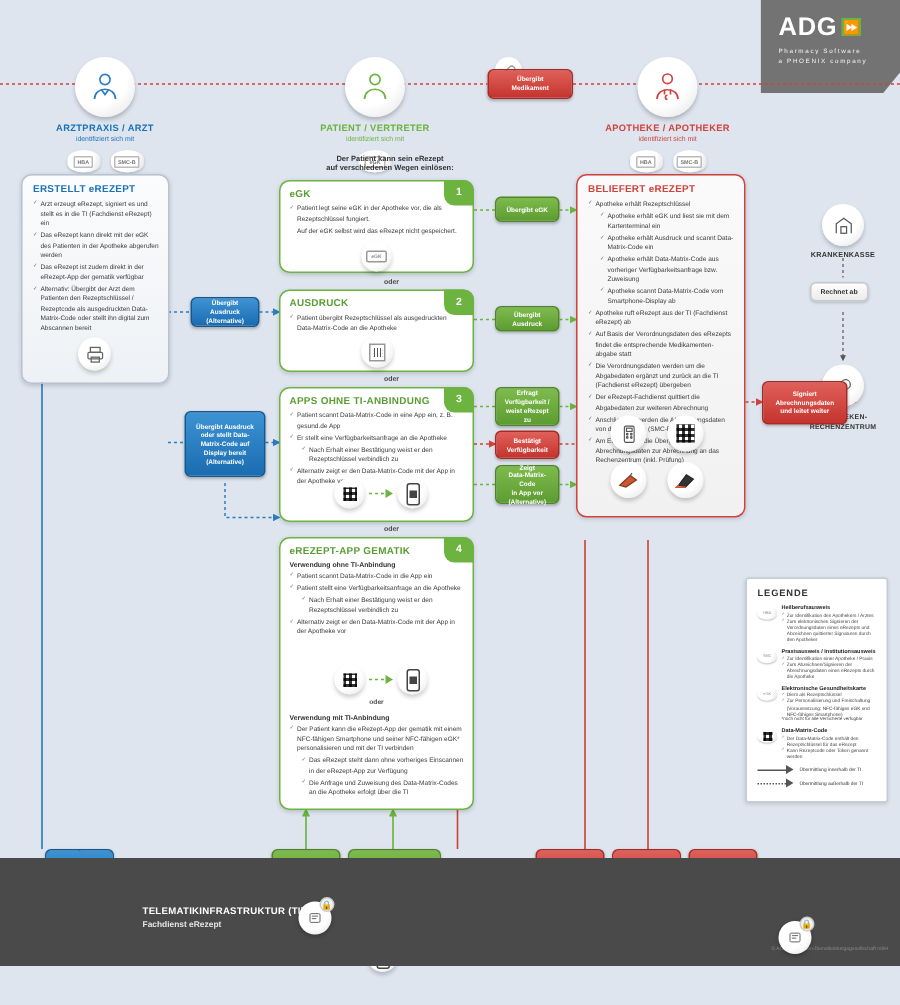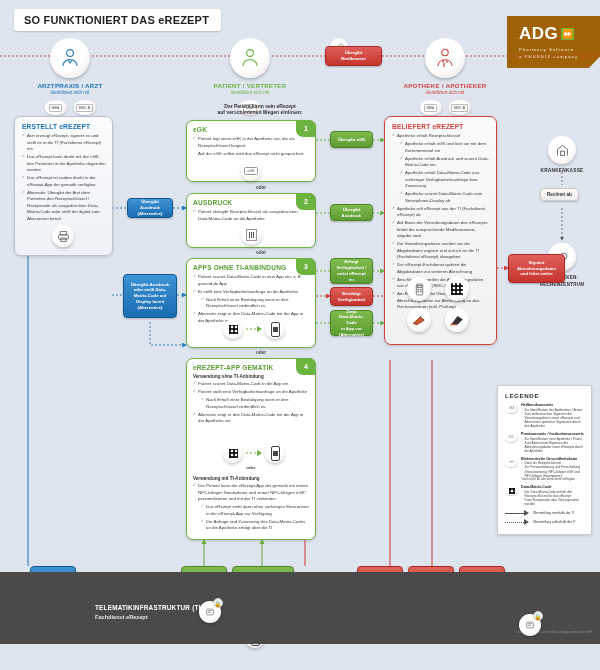--- a/index.html
+++ b/index.html
@@ -15,22 +15,22 @@
   
   .title-chip {
     position: absolute; left: 14px; top: 9px;
     background: #fff; border-radius: 3px;
     padding: 5px 12px 5px 10px;
     font-size: 11px; font-weight: bold; letter-spacing: .2px;
     color: #231f20;
     box-shadow: 0 1px 2px rgba(0,0,0,.18);
   }
   .adg-logo {
-    position: absolute; right: 0; top: 16px;
-    width: 93px; height: 52px; background: #a16207;
+    position: absolute; right: 0; top: 0;
+    width: 93px; height: 62px; background: #737373;
     color: #fff; padding: 8px 10px 0 12px;
     clip-path: polygon(0 0, 100% 0, 100% 78%, 88% 100%, 0 100%);
   }
   .adg-logo .adg-word { font-size: 17px; font-weight: bold; letter-spacing: .5px; display:flex; align-items:center; gap:3px;}
   .adg-logo .adg-mark { background:#6cb33f; width:13px; height:12px; display:inline-flex; align-items:center; justify-content:center; font-size:9px; line-height:1;}
   .adg-logo .adg-sub { font-size:4.2px; letter-spacing:1.1px; margin-top:3px; opacity:.95;}
   .adg-logo .adg-sub2 { font-size:4.2px; letter-spacing:1.1px; margin-top:2px; opacity:.95;}
 
   
   .actor { position: absolute; text-align: center; width: 120px; }
@@ -177,21 +177,20 @@
   }
   .phone-mini { width:9px;height:15px;border:1.2px solid #444;border-radius:2px;background:#fff;
                 display:flex;align-items:center;justify-content:center;}
   .phone-mini i { width:5px;height:5px;background:#444;display:block;}
 </style>
 </head>
 <body>
 
 <div class="page">
 
-  <div class="title-chip">SO FUNKTIONIERT DAS eREZEPT</div>
 
   <div class="adg-logo">
     <div class="adg-word">
       <span>ADG</span>
       <span class="adg-mark">⏩</span>
     </div>
     <div class="adg-sub">Pharmacy Software</div>
     <div class="adg-sub2">a PHOENIX company</div>
   </div>
 

